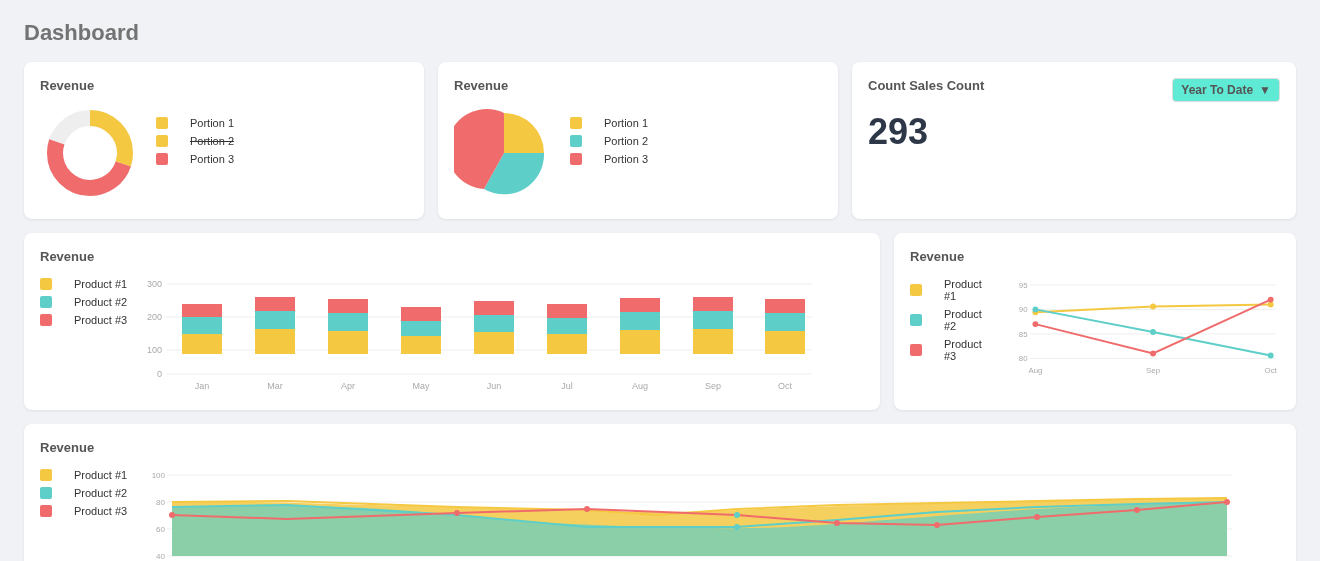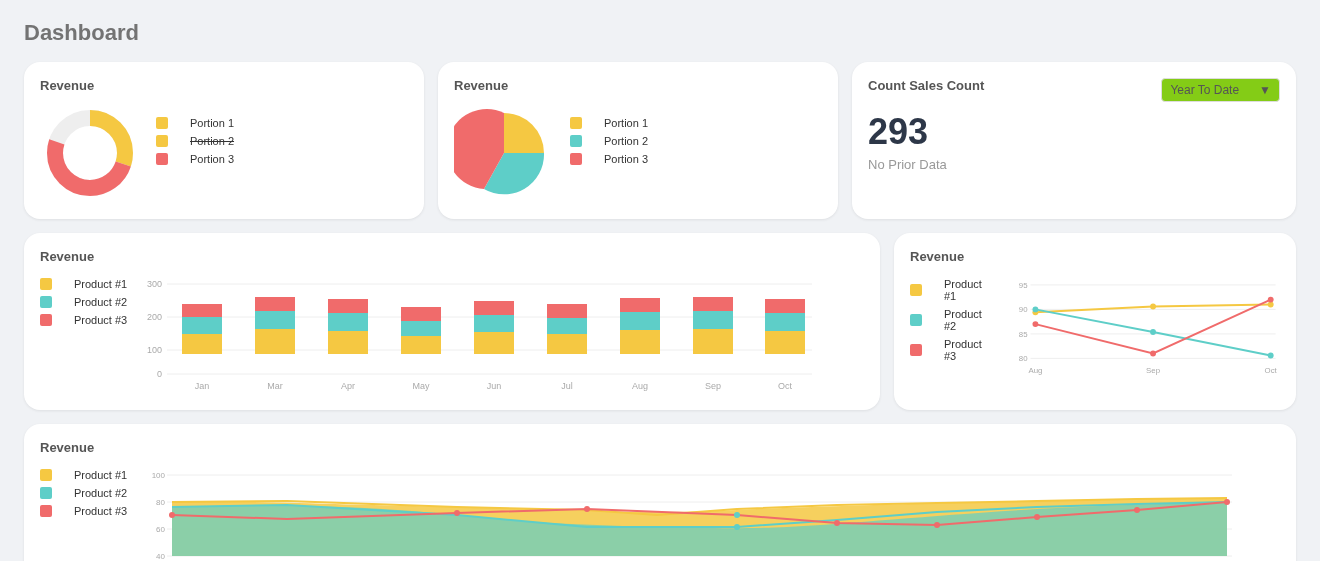--- a/index.html
+++ b/index.html
@@ -19,21 +19,21 @@
       margin-bottom: 16px;
       color: #737373;
     }
     .row {
       display: flex;
       gap: 14px;
       margin-bottom: 14px;
     }
     .card {
       background: #fff;
-      border-radius: 16px;
+      border-radius: 8px;
       box-shadow: 0 1px 3px rgba(0,0,0,0.08);
       padding: 16px;
     }
     .card-title {
       font-size: 13px;
       font-weight: 600;
       color: #555;
       margin-bottom: 10px;
     }
 
@@ -49,25 +49,26 @@
 
     
     .stats-header { display: flex; justify-content: space-between; align-items: flex-start; }
     .stats-value { font-size: 36px; font-weight: 700; color: #2d3748; margin: 8px 0 4px; }
     .stats-sub { font-size: 13px; color: #999; }
     .stats-dropdown {
       border: 1px solid #ddd;
       border-radius: 4px;
       padding: 4px 8px;
       font-size: 12px;
-      background: #84cc16;
+      background: #5eead4;
       color: #555;
       display: flex;
       align-items: center;
-      gap: 20px;
+      gap: 6px;
+      font-weight: bold;
     }
 
     
     .card-bar { flex: 1; }
     .card-line-small { flex: 0 0 400px; }
 
     
     svg { display: block; }
 
     
@@ -146,21 +147,20 @@
 
     <div class="card card-stats">
       <div class="stats-header">
         <span class="card-title">Count Sales Count</span>
         <div class="stats-dropdown">
           <span>Year To Date</span>
           <span>▼</span>
         </div>
       </div>
       <div class="stats-value">293</div>
-      <div class="stats-sub">No Prior Data</div>
     </div>
   </div>
 
   <div class="row">
 
     <div class="card card-bar">
       <div class="card-title">Revenue</div>
       <div style="display:flex; gap:10px; align-items:flex-start;">
         <div class="legend" style="min-width:80px; padding-top:4px;">
           <div class="legend-item">

